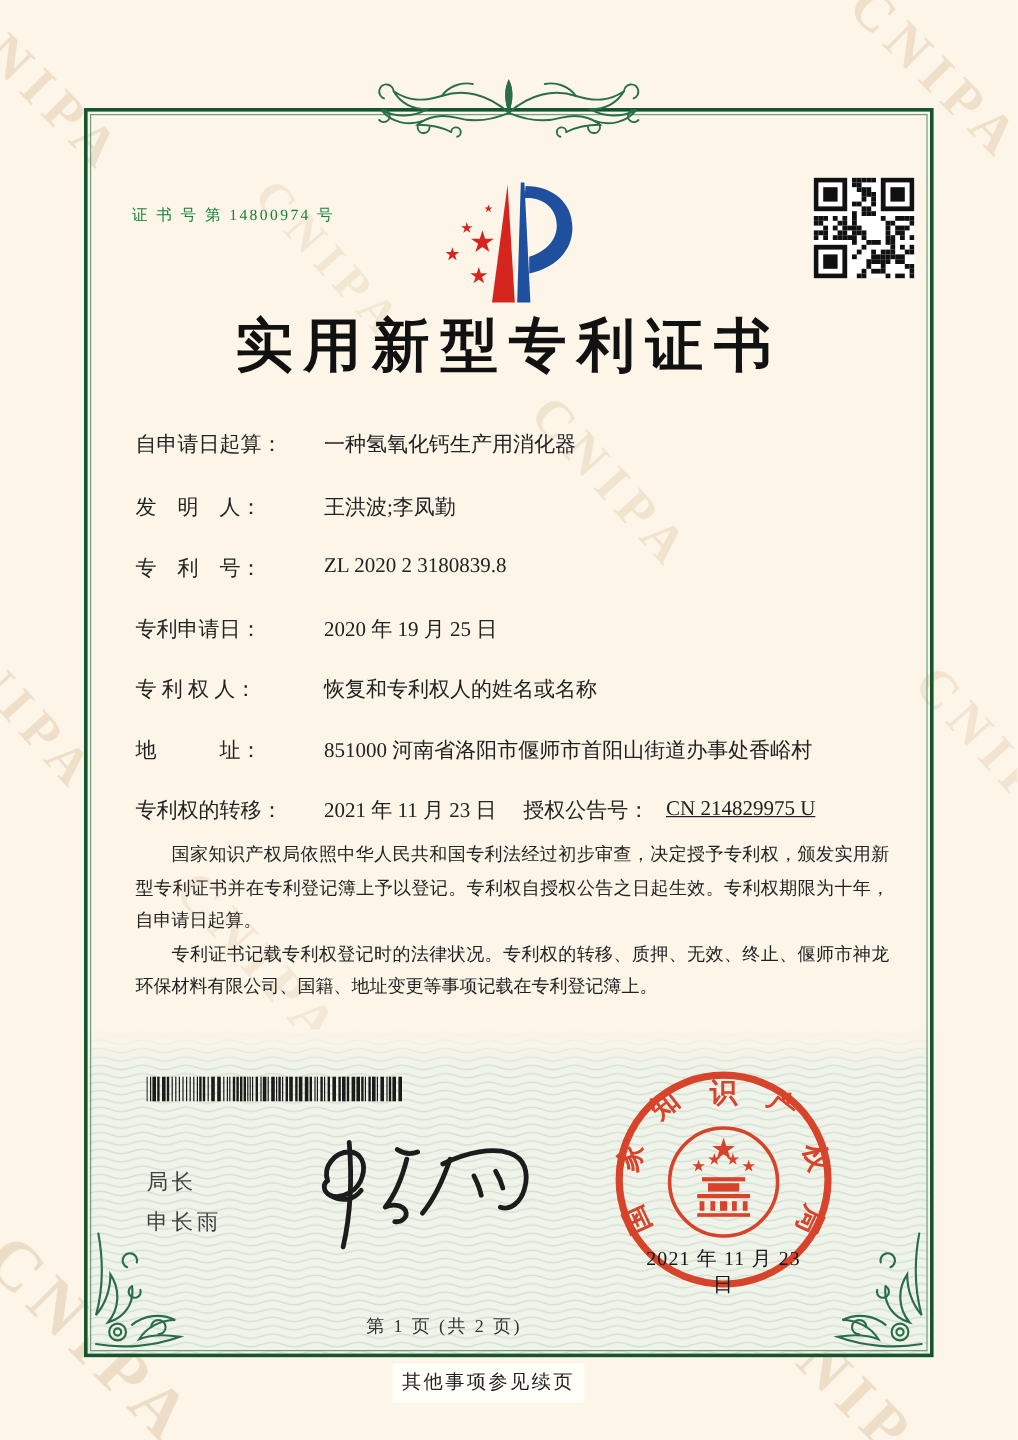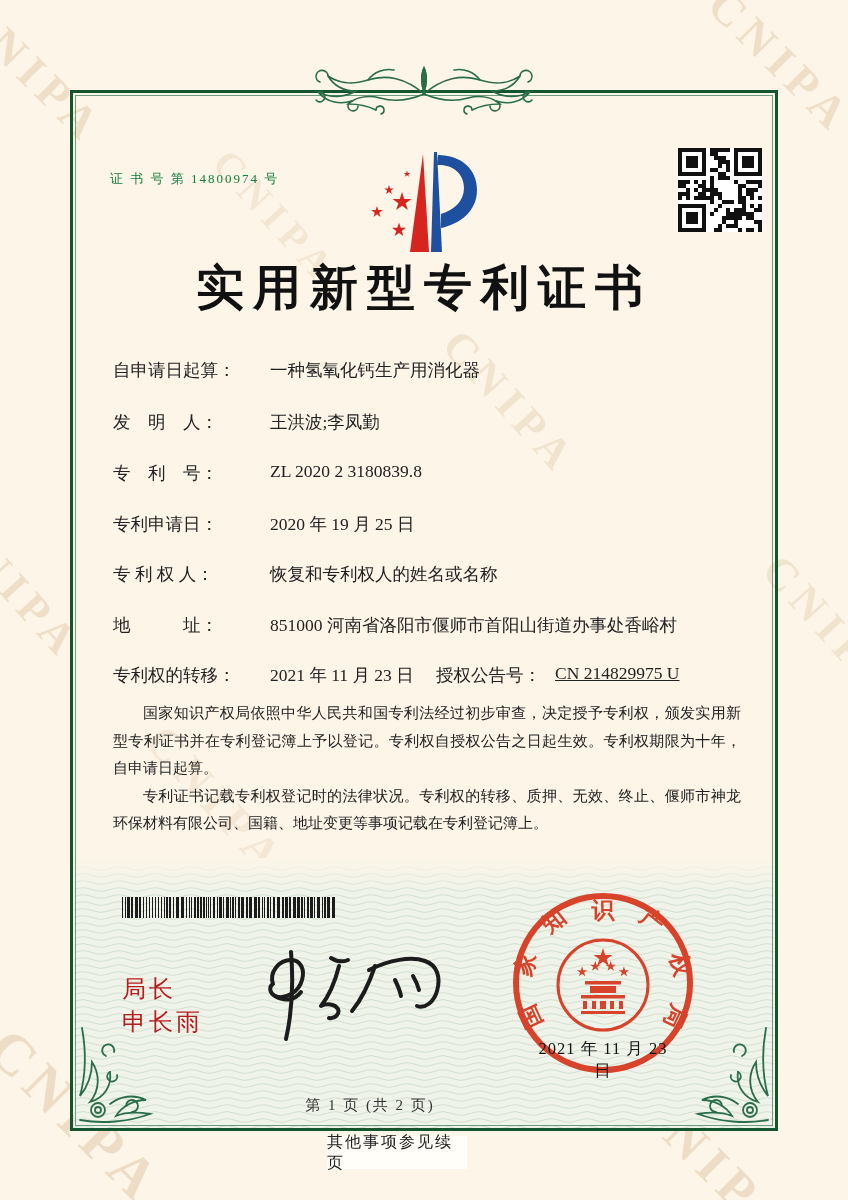--- a/index.html
+++ b/index.html
@@ -20,24 +20,24 @@
   .cert-no{font-size:13px;letter-spacing:2px;color:#15803d;margin-top:20px;}
   .title{width:848px;text-align:center;font-size:48px;font-weight:bold;letter-spacing:9px;color:#111;}
   .row{position:absolute;left:113px;height:24px;font-size:17.5px;color:#222;white-space:nowrap;}
   .row .lbl{position:absolute;left:0;top:0;}
   .row .val{position:absolute;left:119px;top:0;margin-left:38px;}
   .row .lbl2{position:absolute;left:323px;top:0;text-align:center;}
   .row .val2{position:absolute;left:442px;top:0;text-decoration:underline;}
   .paras{position:absolute;left:113px;top:700px;width:628px;font-size:15px;line-height:27.5px;
          color:#222;text-align:justify;}
   .paras p{margin:0;text-indent:2em;}
-  .signer{font-size:24px;color:#b91c1c;letter-spacing:3px;font-family:Liberation Serif, serif;}
+  .signer{font-size:18px;color:#404040;letter-spacing:3px;font-family:Liberation Serif, serif;}
   .page-no{position:absolute;left:70px;width:600px;text-align:center;font-size:15px;
            letter-spacing:2px;color:#333;}
-  .footer-note{position:absolute;left:327px;top:1136px;width:140px;height:33px;background:#fffef8;
+  .footer-note{position:absolute;left:327px;top:1136px;width:160px;height:33px;background:#fffef8;
                display:flex;align-items:center;justify-content:center;font-size:16px;
                letter-spacing:2px;color:#222;}
   .seal-date{position:absolute;left:528px;top:1038px;width:150px;font-size:16.5px;
              letter-spacing:1px;color:#141414;z-index:6;text-align:center;}
   .qr{position:absolute;left:678px;top:148px;width:84px;height:84px;background:#fff;padding:0;}
   .barcode{position:absolute;left:122px;top:897px;width:216px;height:21px;}
   .seal{position:absolute;left:508px;top:888px;z-index:5;opacity:.95;}
   .sig{position:absolute;left:255px;top:948px;z-index:4;}
 </style>
 </head>

